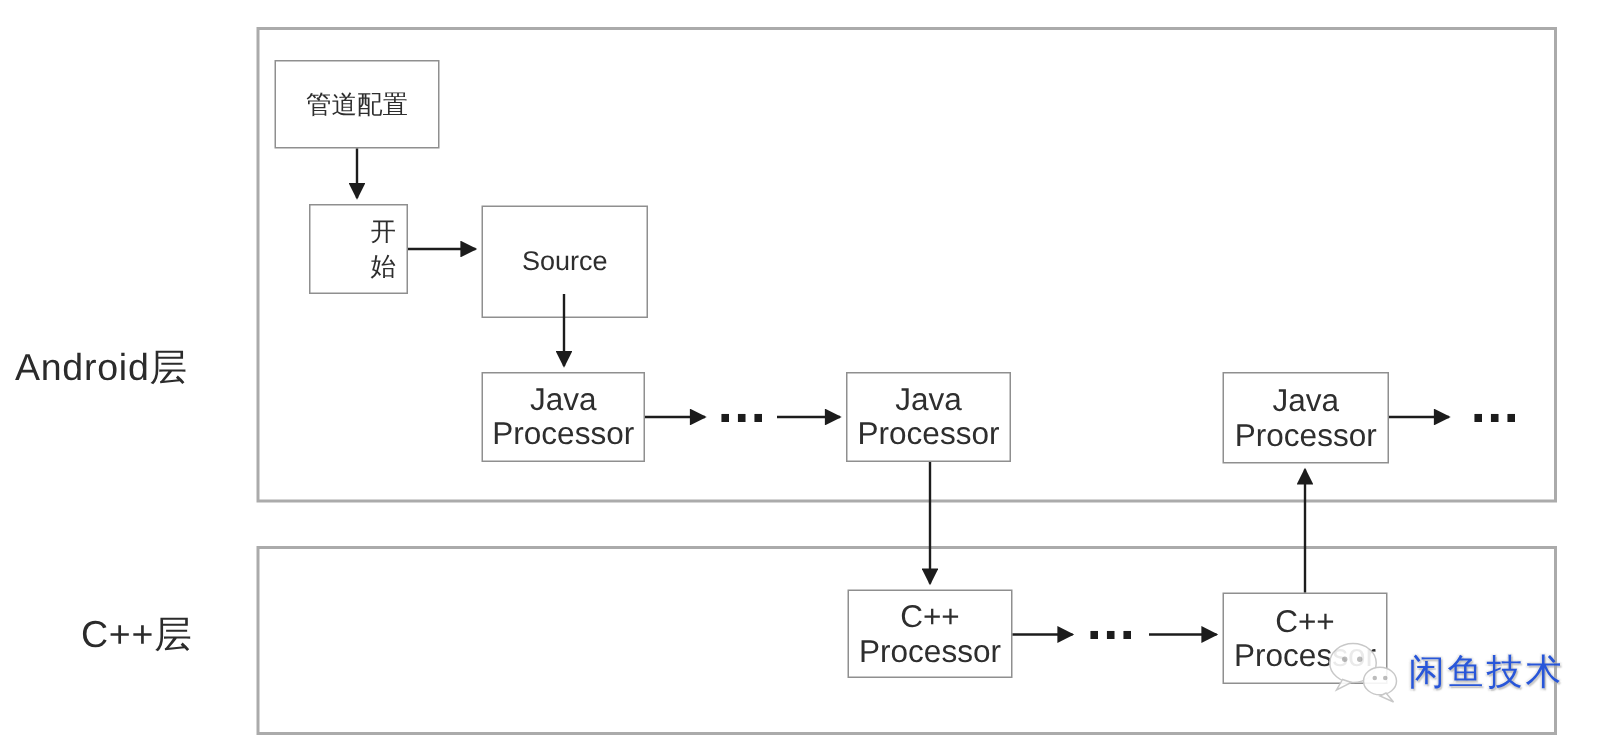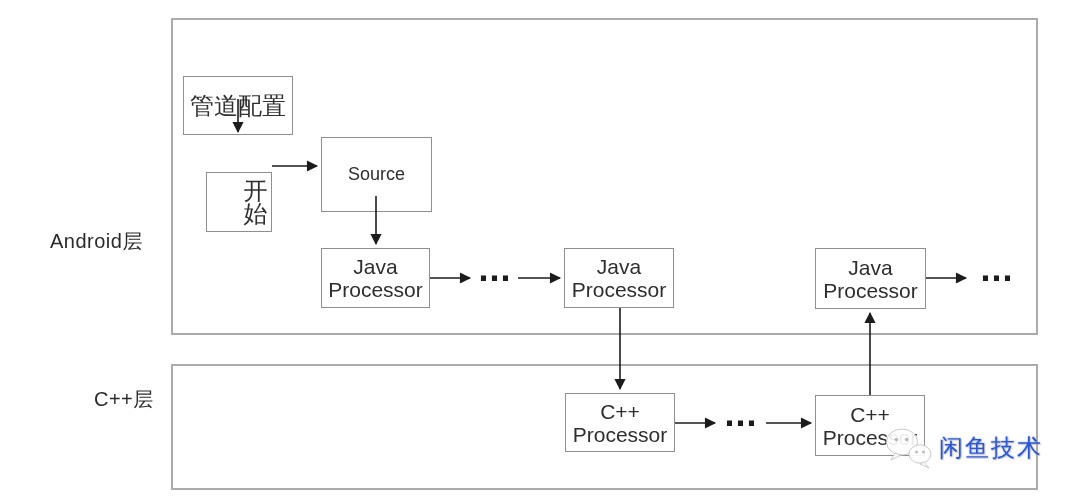--- a/index.html
+++ b/index.html
@@ -15,41 +15,40 @@
   .layer-rect {
     position: absolute;
     border: 2px solid #ababab;
     background: #ffffff;
   }
   .layer-rect.android { left: 171px; top: 18px;  width: 867px; height: 317px; }
   .layer-rect.cpp     { left: 171px; top: 364px; width: 867px; height: 126px; }
   .layer-label {
     position: absolute;
     color: #2b2b2b;
-    font-size: 20px;
+    font-size: 25px;
     letter-spacing: 0.5px;
     white-space: nowrap;
-    margin-left: 40px;
   }
   .layer-label.android { left: 10px; top: 228px; }
-  .layer-label.cpp     { left: 54px; top: 386px; }
+  .layer-label.cpp     { left: 54px; top: 406px; }
   .node {
     position: absolute;
     border: 1px solid #8f8f8f;
     background: #ffffff;
     color: #2e2e2e;
     display: flex;
     align-items: center;
     justify-content: center;
     text-align: center;
     font-size: 21px;
     line-height: 23px;
     padding: 0 6px;
   }
-  .node.cjk { font-size: 24px; margin-top: 36px; }
+  .node.cjk { font-size: 17px; }
   .node.pipe-config { left: 183px; top: 40px;  width: 110px; height: 59px; }
   .node.start       { left: 206px; top: 136px; width: 66px;  height: 60px; padding-left: 39px; }
   .node.source      { left: 321px; top: 137px; width: 111px; height: 75px; font-size: 18px; }
   .node.java1       { left: 321px; top: 248px; width: 109px; height: 60px; }
   .node.java2       { left: 564px; top: 248px; width: 110px; height: 60px; }
   .node.java3       { left: 815px; top: 248px; width: 111px; height: 61px; }
   .node.cpp1        { left: 565px; top: 393px; width: 110px; height: 59px; }
   .node.cpp2        { left: 815px; top: 395px; width: 110px; height: 61px; }
   .arrow-svg {
     position: absolute;

